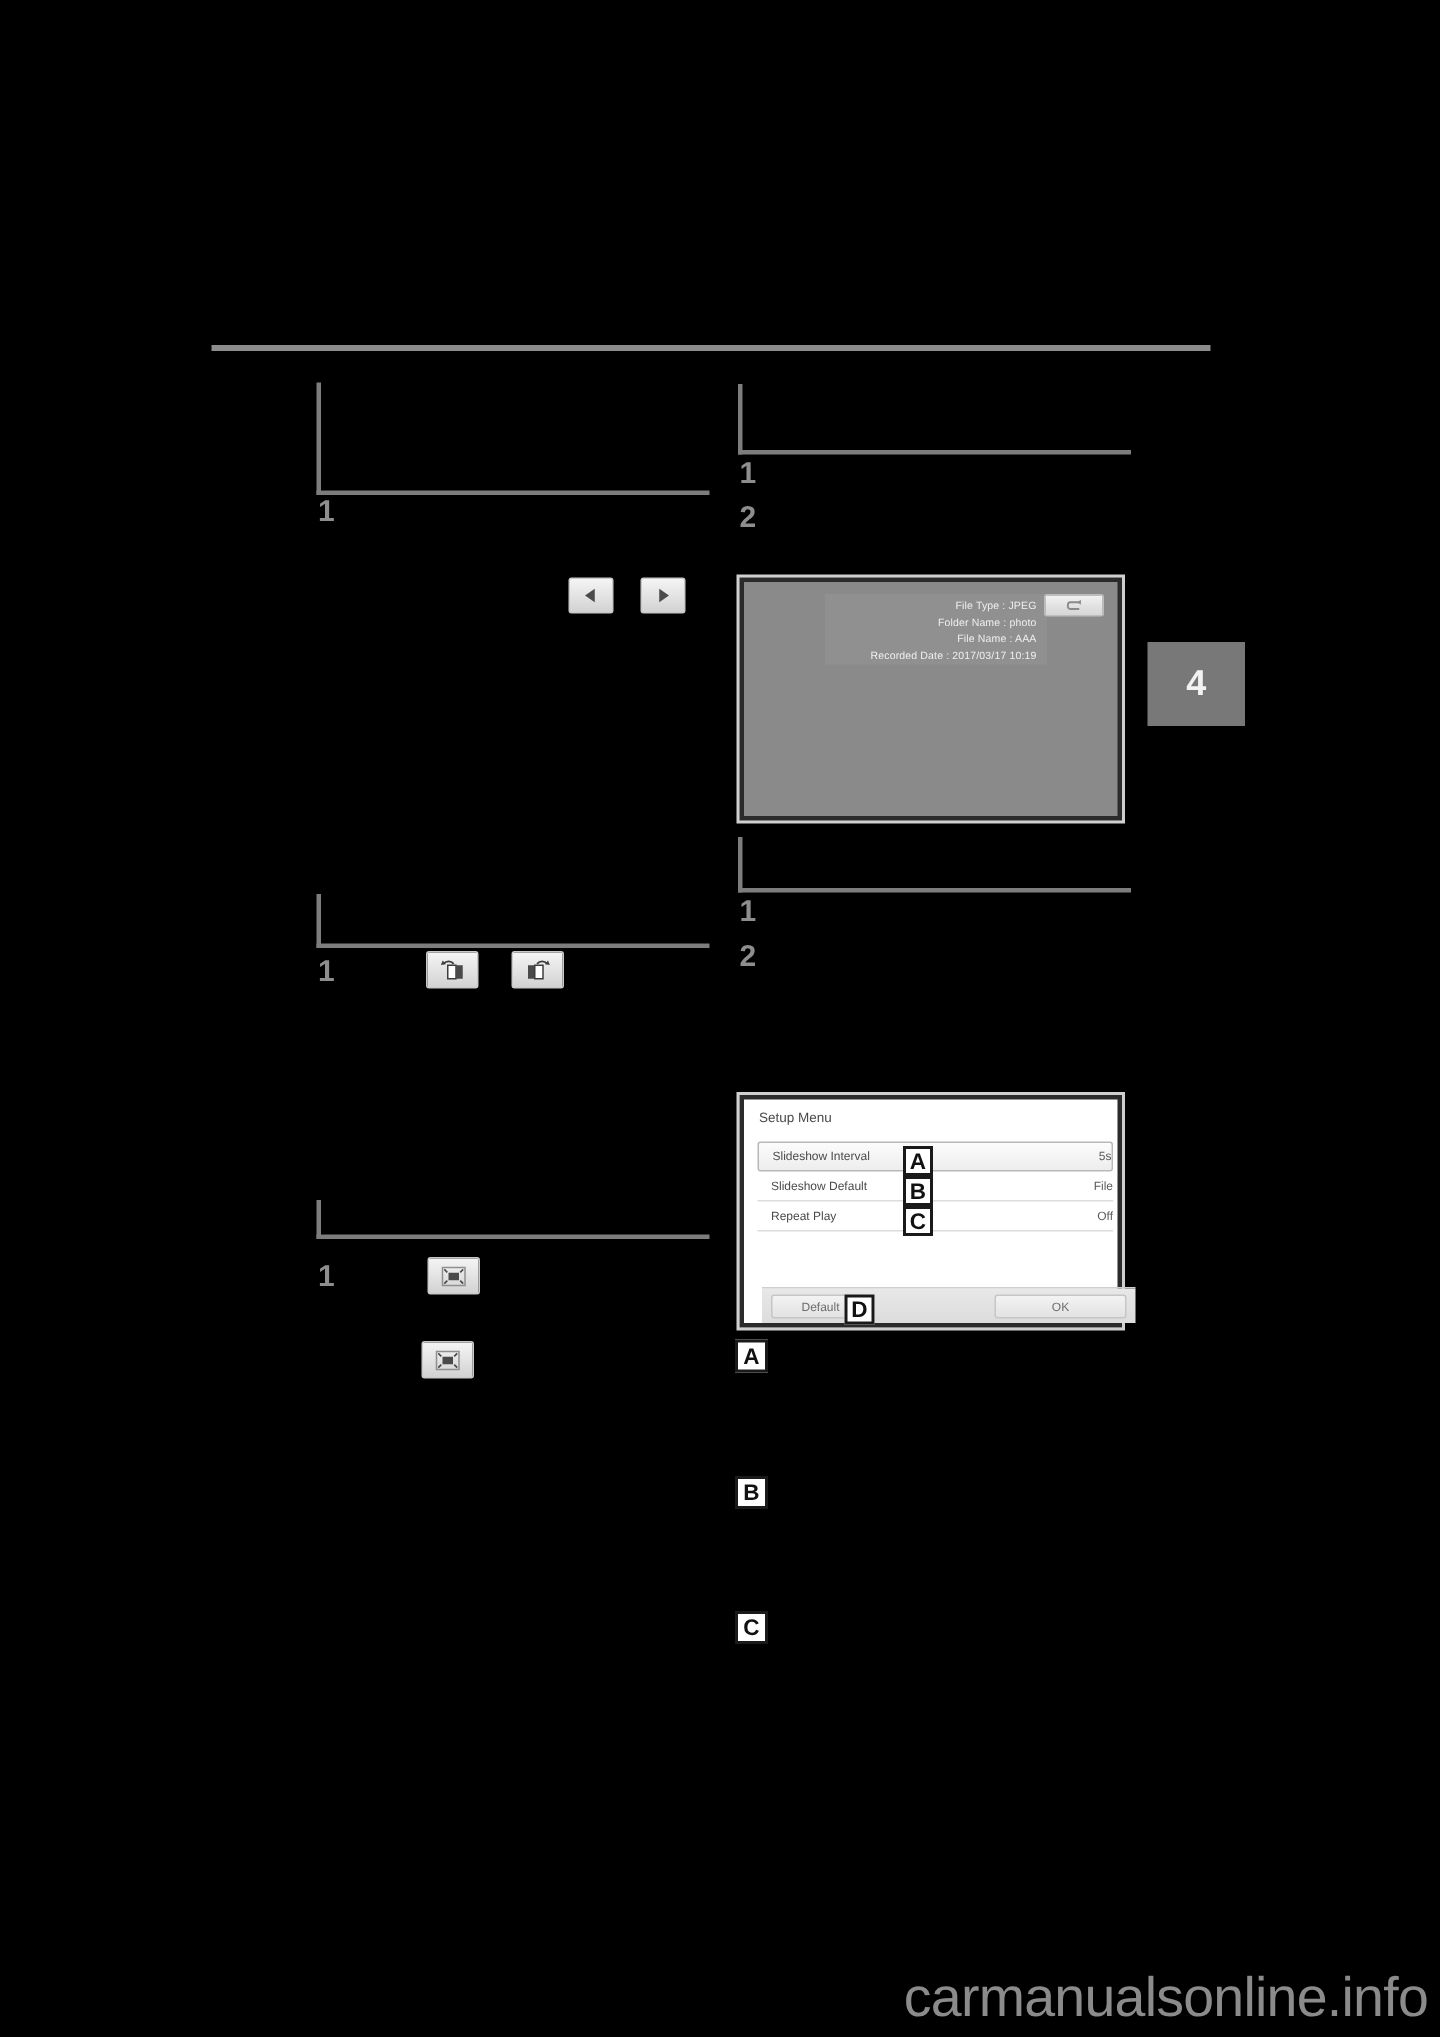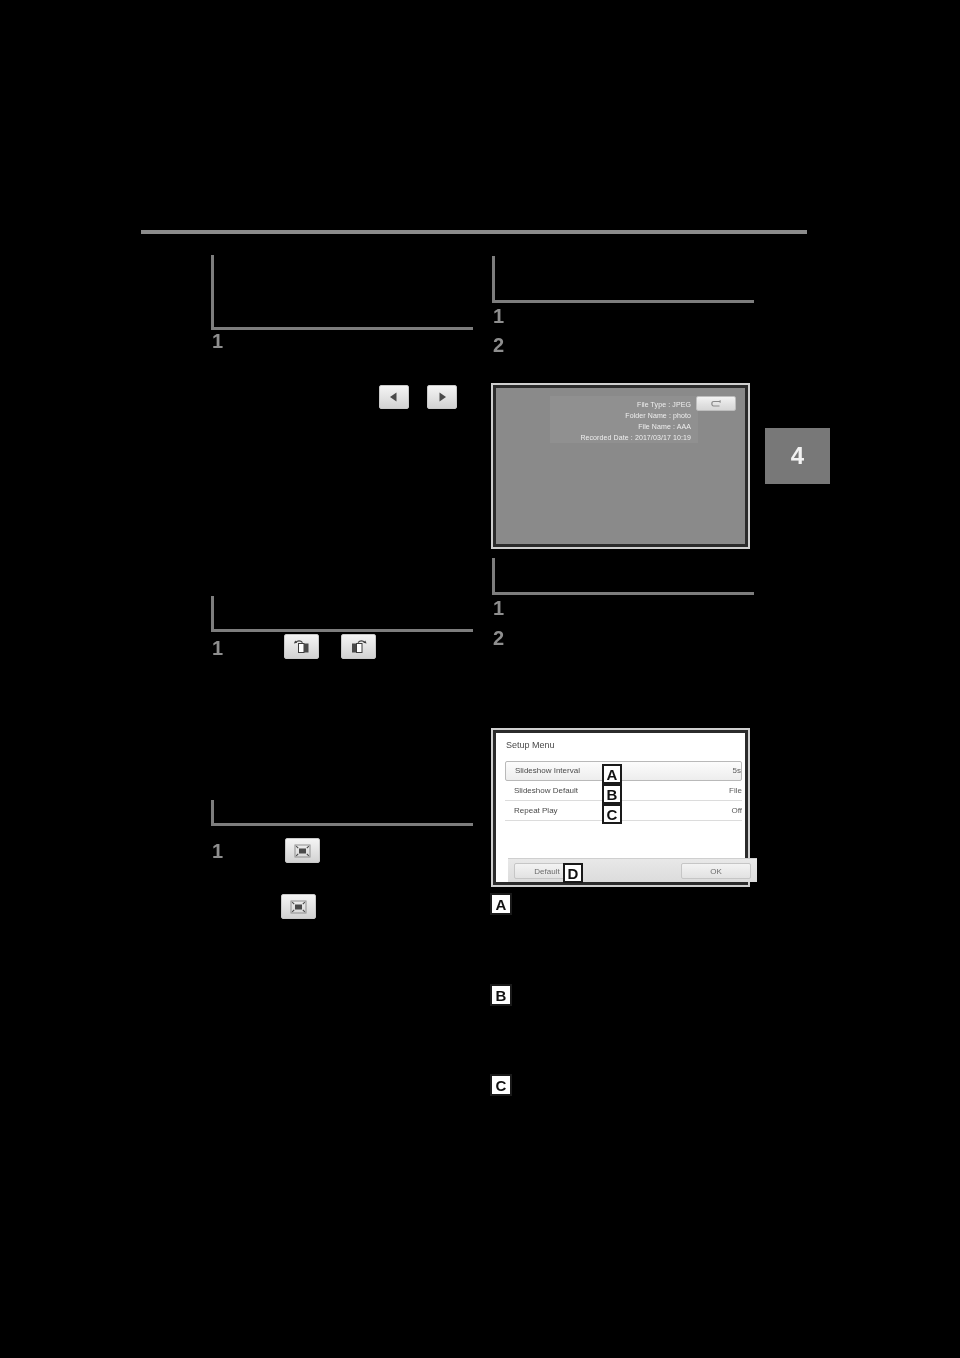--- a/index.html
+++ b/index.html
@@ -175,21 +175,21 @@
   #shot-setup .sm-btn {
     position: absolute;
     top: 4px; height: 16px;
     background: linear-gradient(180deg,#f3f3f3 0%,#e2e2e2 100%);
     border: 1px solid #c6c6c6;
     border-radius: 2px;
     display: flex; align-items: center; justify-content: center;
     color: #6d6d6d; font-size: 8px;
   }
   #shot-setup .sm-btn.default-btn { left: 6px; width: 66px; }
-  #shot-setup .sm-btn.ok-btn { right: 6px; width: 70px; }
+  #shot-setup .sm-btn.ok-btn { right: 6px; width: 88px; }
 
   
   .watermark {
     position: absolute;
     right: 8px; bottom: 6px;
     color: #8b8b8b;
     font-size: 37px;
     letter-spacing: -0.5px;
     line-height: 40px;
     font-family: "Liberation Sans", sans-serif;
@@ -327,14 +327,15 @@
     <div class="letter-mark on-shot" style="left:106px; top:31px;">A</div>
     <div class="letter-mark on-shot" style="left:106px; top:51px;">B</div>
     <div class="letter-mark on-shot" style="left:106px; top:71px;">C</div>
     <div class="letter-mark on-shot" style="left:67px; top:130px;">D</div>
   </div>
 
   <div class="letter-mark" style="left:490px; top:893px;">A</div>
   <div class="letter-mark" style="left:490px; top:984px;">B</div>
   <div class="letter-mark" style="left:490px; top:1074px;">C</div>
 
+  <div class="watermark">carmanualsonline.info</div>
 
 </div>
 
 </body></html>

